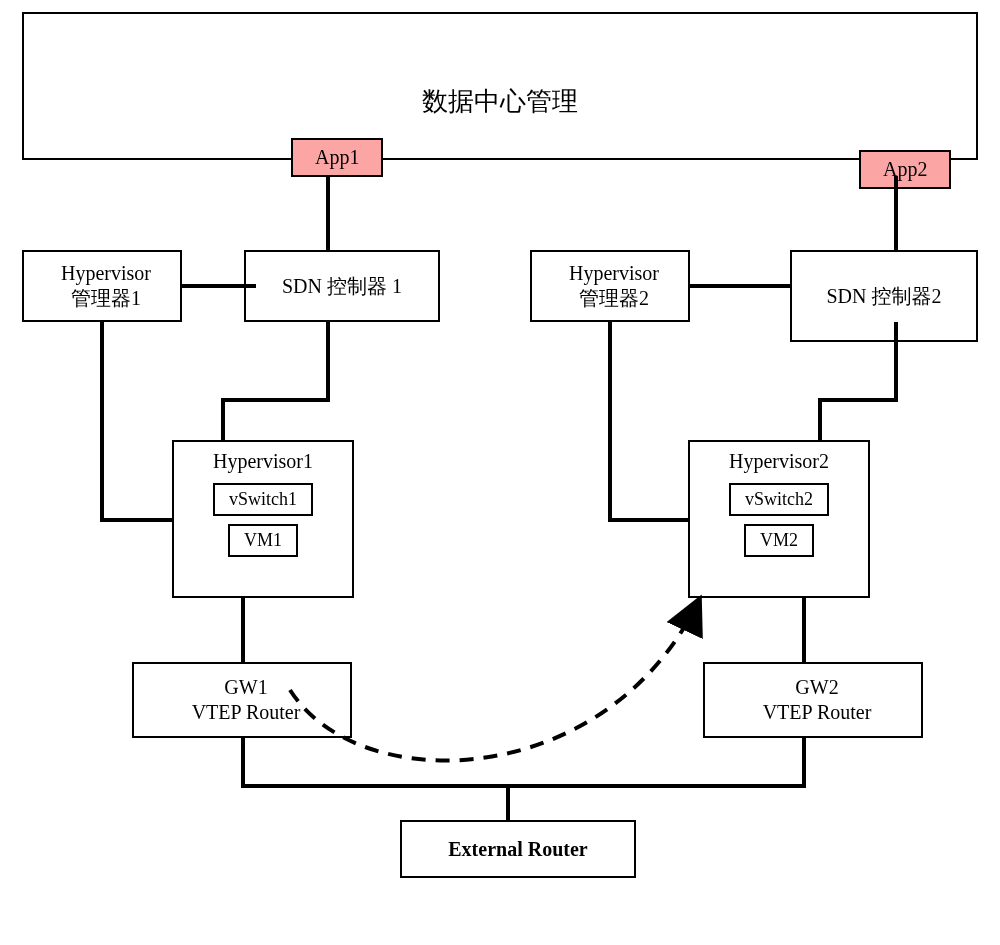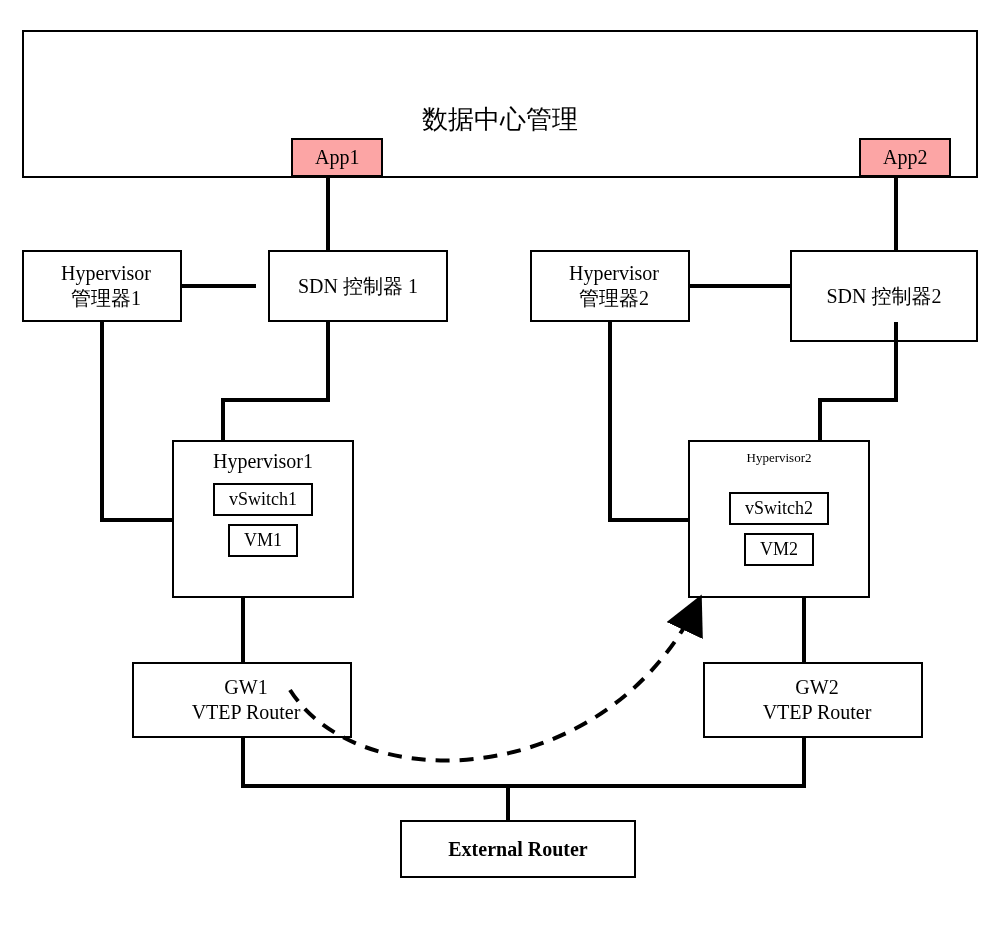--- a/index.html
+++ b/index.html
@@ -16,35 +16,35 @@
       position: absolute;
       border: 2px solid #000;
       background: #fff;
       display: flex;
       align-items: center;
       justify-content: center;
       text-align: center;
       font-size: 20px;
     }
     .top-box {
-      left: 22px; top: 30px; width: 956px; height: 148px;
+      left: 22px; top: 12px; width: 956px; height: 148px;
       flex-direction: column;
     }
     .top-title { margin-top: 30px; font-size: 26px; }
     .app-box {
       border: 2px solid #000;
       padding: 6px 22px;
       font-size: 20px;
       background: #fca5a5;
     }
     .app1-pos { position: absolute; left: 291px; top: 138px; }
-    .app2-pos { position: absolute; left: 859px; top: 138px; }
+    .app2-pos { position: absolute; left: 859px; top: 150px; }
 
     .hmgr1 { left: 22px;  top: 250px; width: 160px; height: 72px; }
-    .sdn1  { left: 268px; top: 250px; width: 180px; height: 72px; }
+    .sdn1  { left: 244px; top: 250px; width: 196px; height: 72px; }
     .hmgr2 { left: 530px; top: 250px; width: 160px; height: 72px; }
     .sdn2  { left: 790px; top: 250px; width: 188px; height: 92px; }
     .two-line { line-height: 1.25; padding-left: 8px; }
 
     .hv1   { left: 172px; top: 440px; width: 182px; height: 158px; flex-direction: column; justify-content: flex-start; padding-top: 8px; }
     .hv2   { left: 688px; top: 440px; width: 182px; height: 158px; flex-direction: column; justify-content: flex-start; padding-top: 8px; }
     .inner { border: 2px solid #000; padding: 4px 14px; margin: 4px auto; display: inline-block; font-size: 18px; }
 
     .gw1 { left: 132px; top: 662px; width: 220px; height: 76px; justify-content: center; }
     .gw2 { left: 703px; top: 662px; width: 220px; height: 76px; }
@@ -74,21 +74,21 @@
 管理器2</span>
   </div>
 <div class="box sdn2">SDN 控制器2</div>
 
 <div class="box hv1">
   <div style="font-size:20px; margin-bottom:6px;">Hypervisor1</div>
   <div class="inner">vSwitch1</div>
   <div class="inner">VM1</div>
 </div>
 <div class="box hv2">
-  <div style="font-size:13px; margin-bottom:22px;">Hypervisor2</div>
+  <div style="font-size:20px; margin-bottom:6px;">Hypervisor2</div>
   <div class="inner">vSwitch2</div>
   <div class="inner">VM2</div>
 </div>
 
 <div class="box gw1 two-line">
     <span style="white-space:pre-line">GW1
 VTEP Router</span>
   </div>
 <div class="box gw2 two-line">
     <span style="white-space:pre-line">GW2

